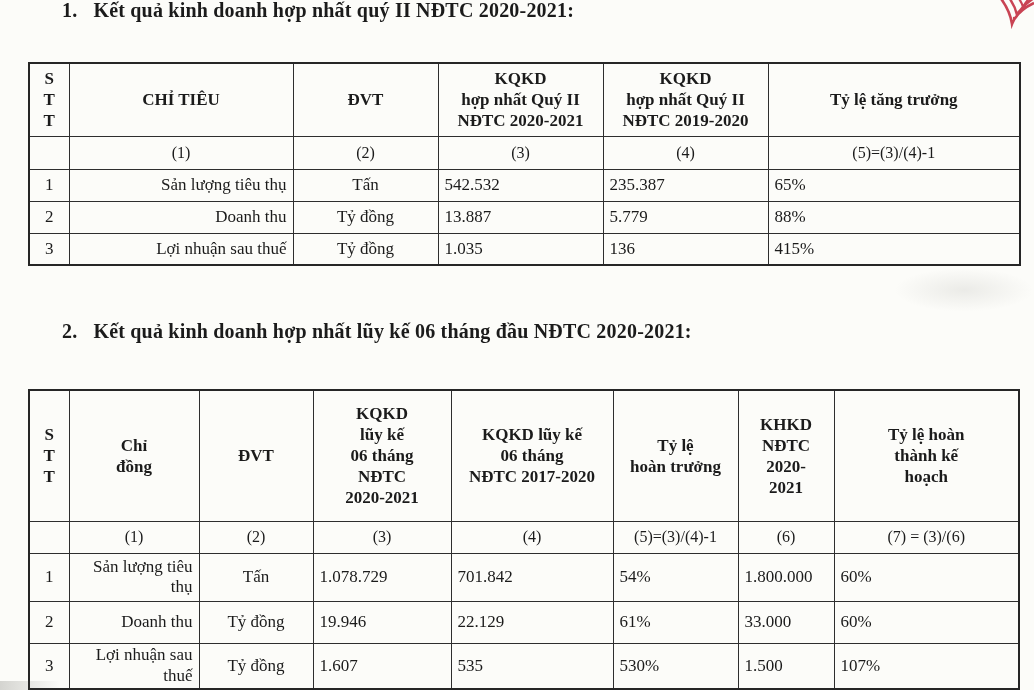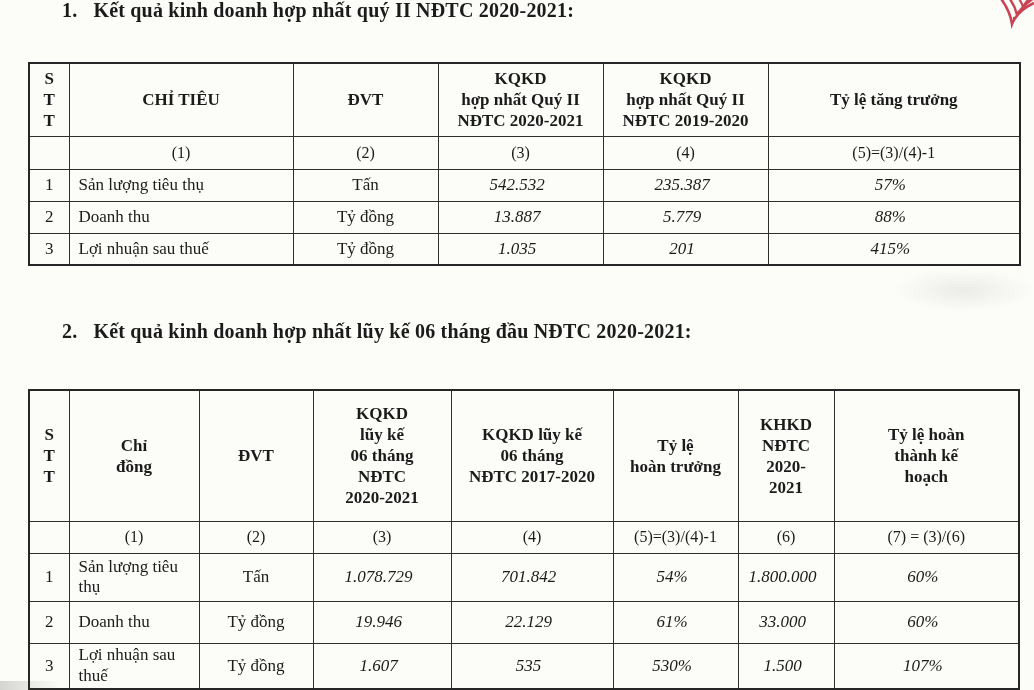--- a/index.html
+++ b/index.html
@@ -29,22 +29,22 @@
   #t1 tr.hdr  { height:73px; }
   #t1 tr.sub  { height:33px; }
   #t1 tr.data { height:32px; }
   #t2 tr.hdr  { height:131px; }
   #t2 tr.sub  { height:32px; }
   #t2 tr.r1   { height:48px; }
   #t2 tr.r2   { height:42px; }
   #t2 tr.r3   { height:46px; }
 
   td.c { text-align:center; }
-  td.l { text-align:left; padding-left:9px; line-height:1.2; }
-  td.r { text-align:center; padding-right:13px;font-style:italic; }
+  td.l { text-align:right; padding-left:9px; line-height:1.2; }
+  td.r { text-align:left; padding-right:13px; }
 
   .stamp { position:absolute; top:0; right:0; }
 
   .smudge1 { position:absolute; right:0; top:268px; width:140px; height:44px;
     background:radial-gradient(ellipse at center, rgba(120,120,112,0.13), transparent 70%); }
   .smudge2 { position:absolute; left:0; bottom:0; width:60px; height:9px;
     background:linear-gradient(to right, rgba(70,70,62,0.22), transparent); }
 </style>
 </head>
 <body>
@@ -96,36 +96,36 @@
       <td>(3)</td>
       <td>(4)</td>
       <td>(5)=(3)/(4)-1</td>
     </tr>
     <tr class="data">
       <td class="c">1</td>
       <td class="l">Sản lượng tiêu thụ</td>
       <td class="c">Tấn</td>
       <td class="r">542.532</td>
       <td class="r">235.387</td>
-      <td class="r">57%</td>
+      <td class="r">65%</td>
     </tr>
     <tr class="data">
       <td class="c">2</td>
       <td class="l">Doanh thu</td>
       <td class="c">Tỷ đồng</td>
       <td class="r">13.887</td>
       <td class="r">5.779</td>
       <td class="r">88%</td>
     </tr>
     <tr class="data">
       <td class="c">3</td>
       <td class="l">Lợi nhuận sau thuế</td>
       <td class="c">Tỷ đồng</td>
       <td class="r">1.035</td>
-      <td class="r">201</td>
+      <td class="r">136</td>
       <td class="r">415%</td>
     </tr>
   </tbody>
     </table>
 
   <div class="heading" id="h2">
     <span>2.</span>
     <span>Kết quả kinh doanh hợp nhất lũy kế 06 tháng đầu NĐTC 2020-2021:</span>
   </div>
 

